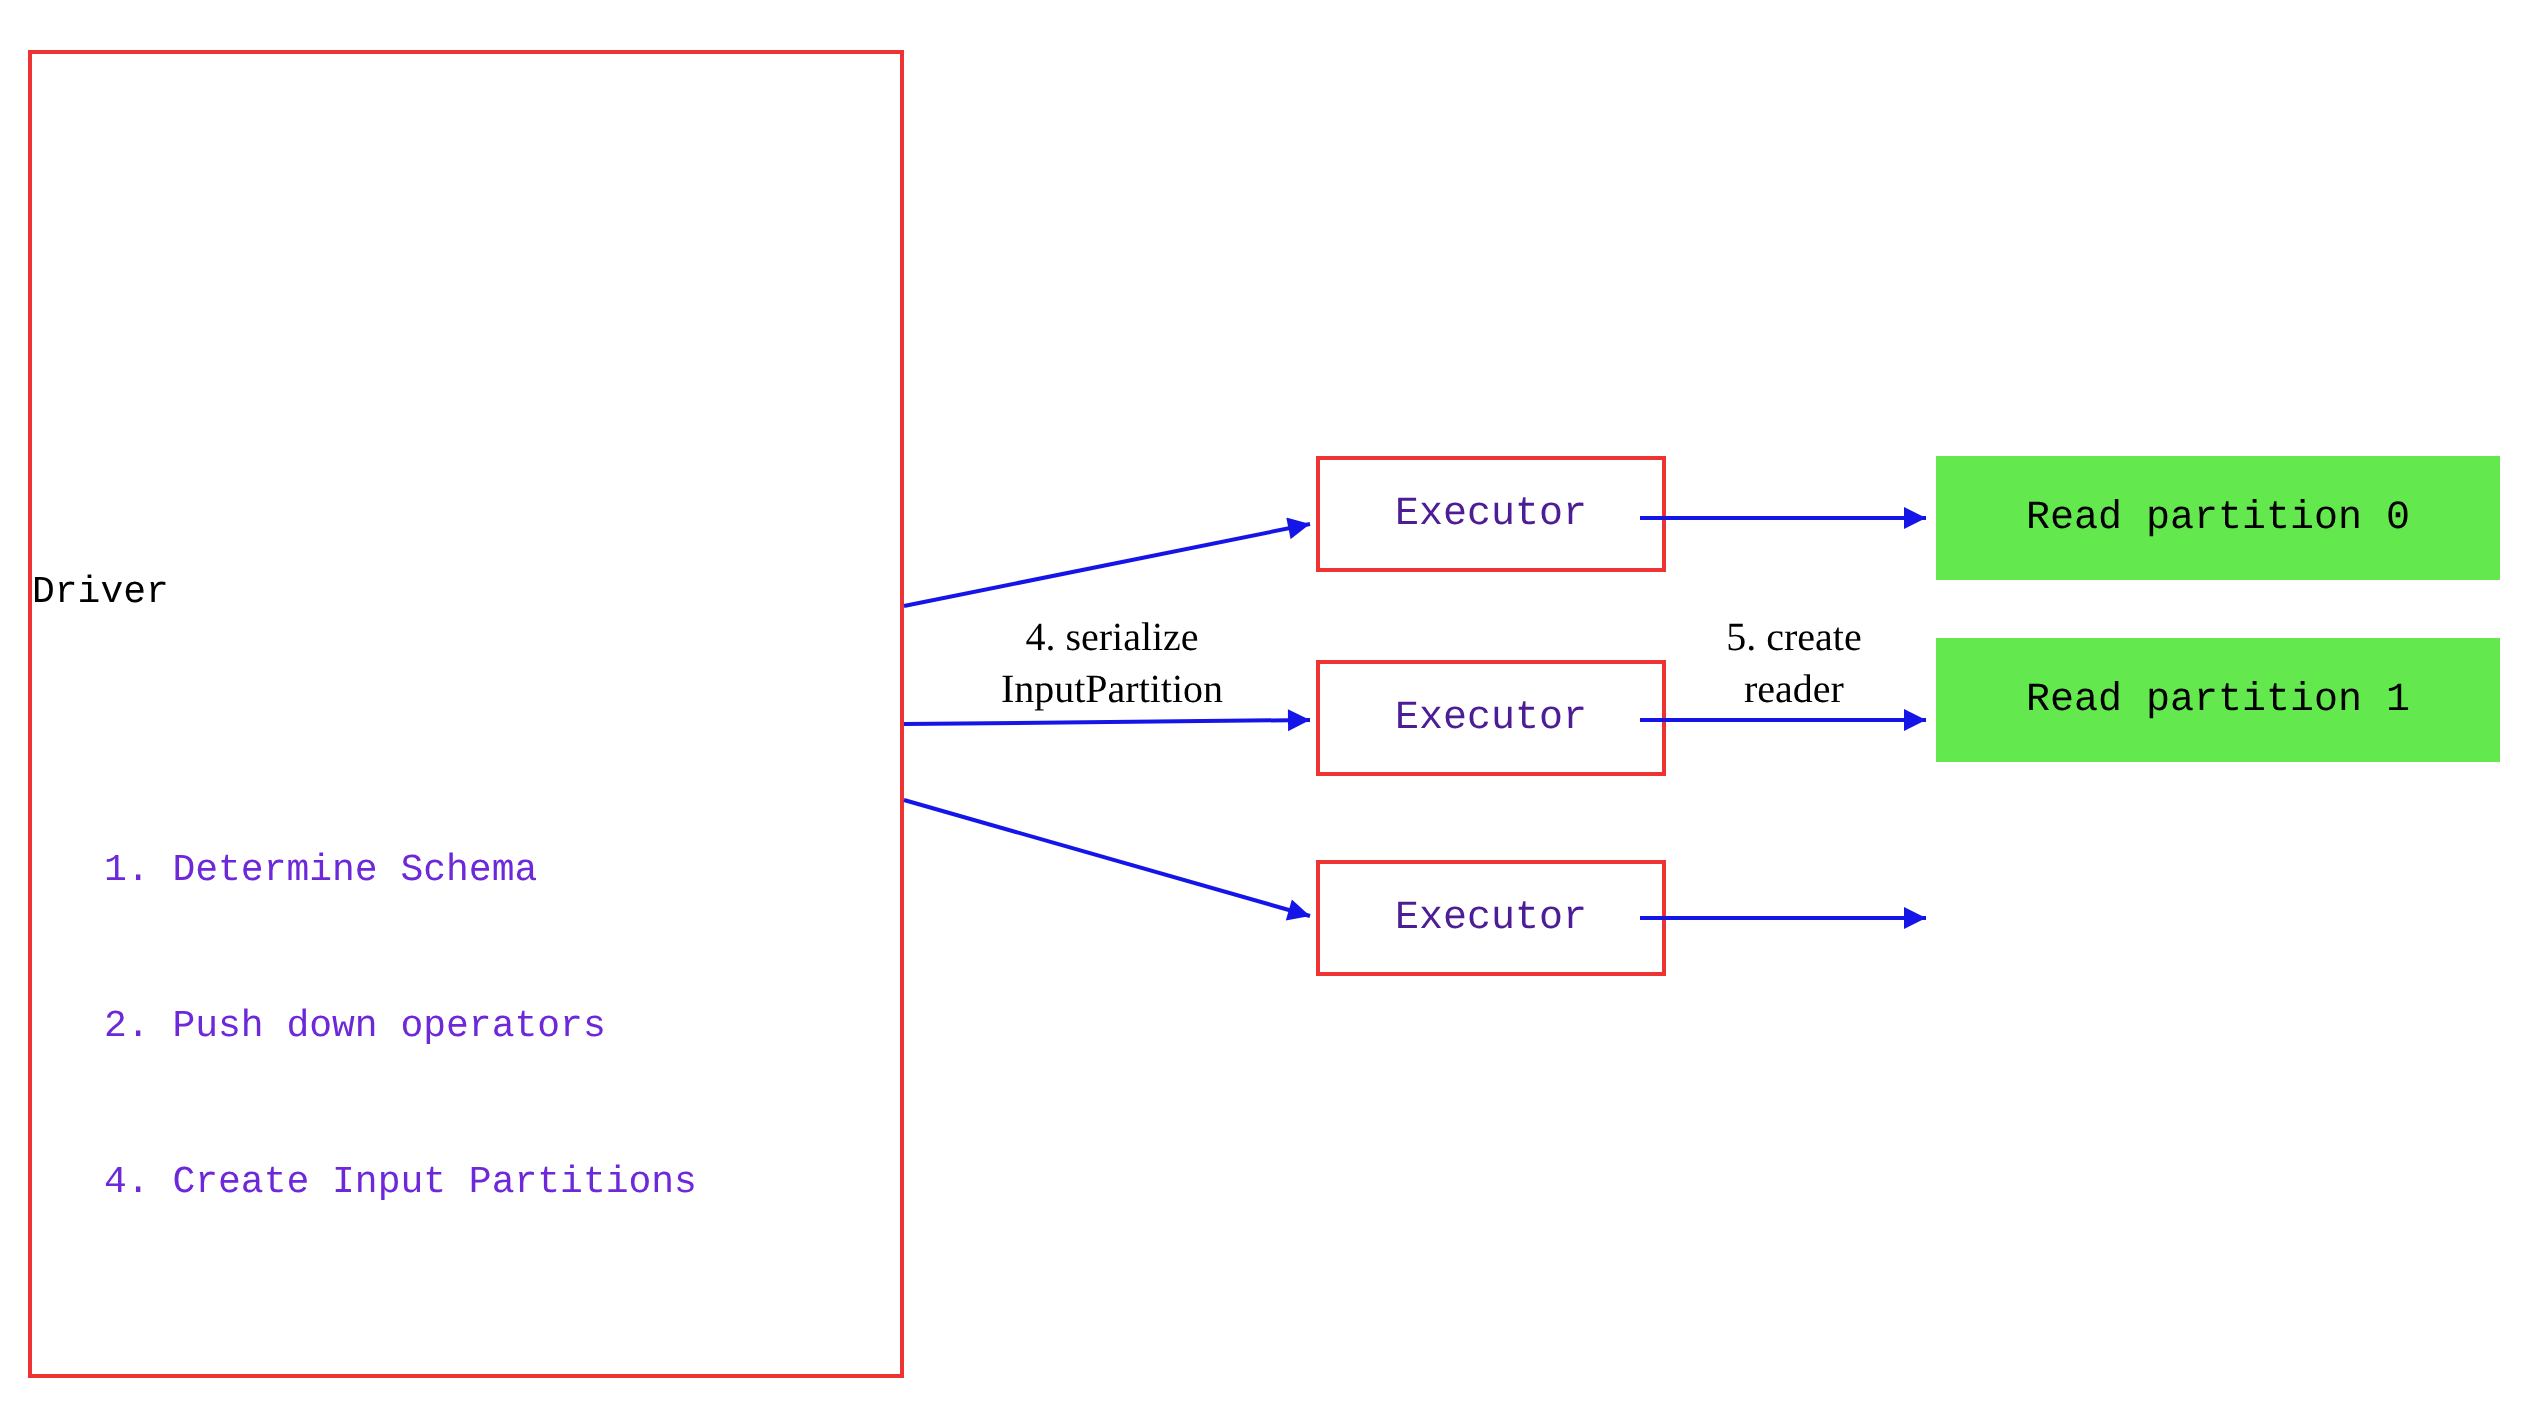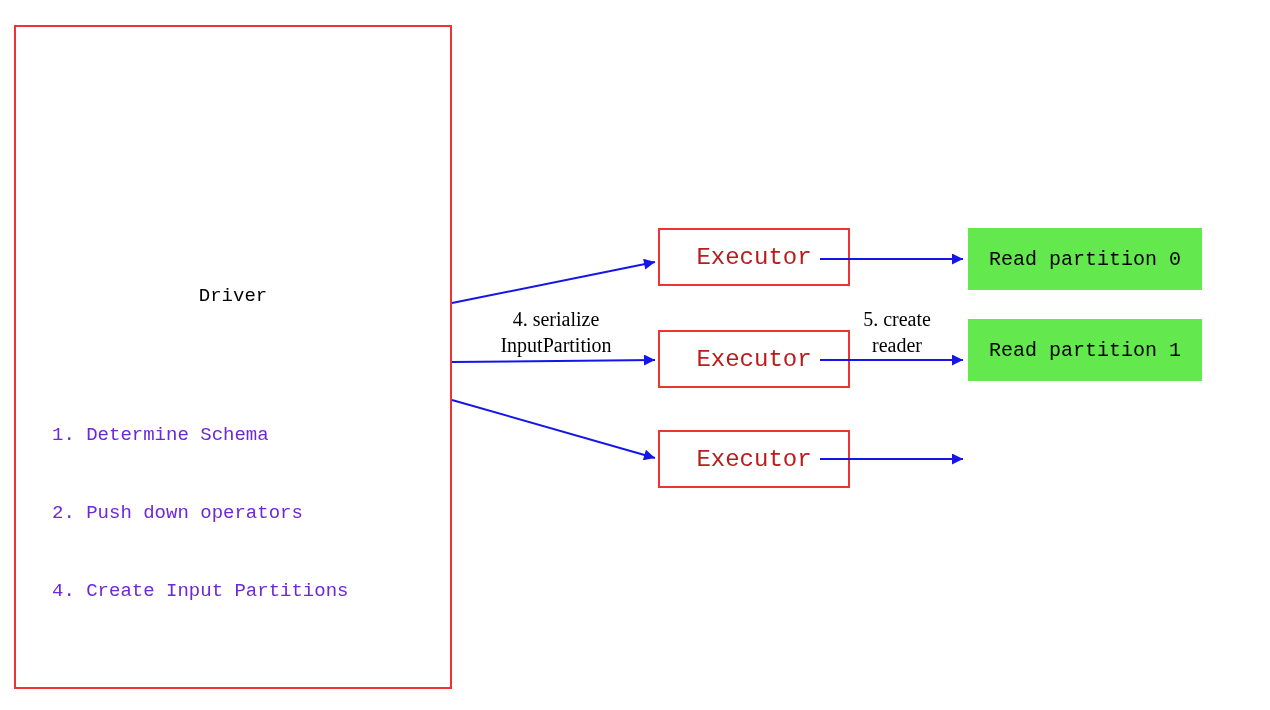--- a/index.html
+++ b/index.html
@@ -28,50 +28,49 @@
     left: 14px;
     top: 25px;
     width: 438px;
     height: 664px;
   }
   .driver-title {
     position: absolute;
     top: 258px;
     left: 0;
     width: 100%;
-    text-align: center;
     font-size: 19px;
     color: #000000;
   }
   .driver-steps {
     position: absolute;
     top: 343px;
     left: 36px;
     font-size: 19px;
     line-height: 26px;
     color: #6d28d9;
     white-space: pre;
   }
   .executor-box {
-    width: 192px;
+    width: 175px;
     height: 58px;
     left: 658px;
     display: flex;
     align-items: center;
     justify-content: center;
-    font-size: 24px;
-    color: #b91c1c;
+    font-size: 20px;
+    color: #4c1d95;
   }
   .exec-0 { top: 228px; }
   .exec-1 { top: 330px; }
   .exec-2 { top: 430px; }
   .partition-box {
     position: absolute;
     left: 968px;
-    width: 234px;
+    width: 282px;
     height: 62px;
     background: var(--partition-fill, #63e94e);
     display: flex;
     align-items: center;
     justify-content: center;
     font-size: 20px;
     color: #000000;
   }
   .part-0 { top: 228px; }
   .part-1 { top: 319px; }

